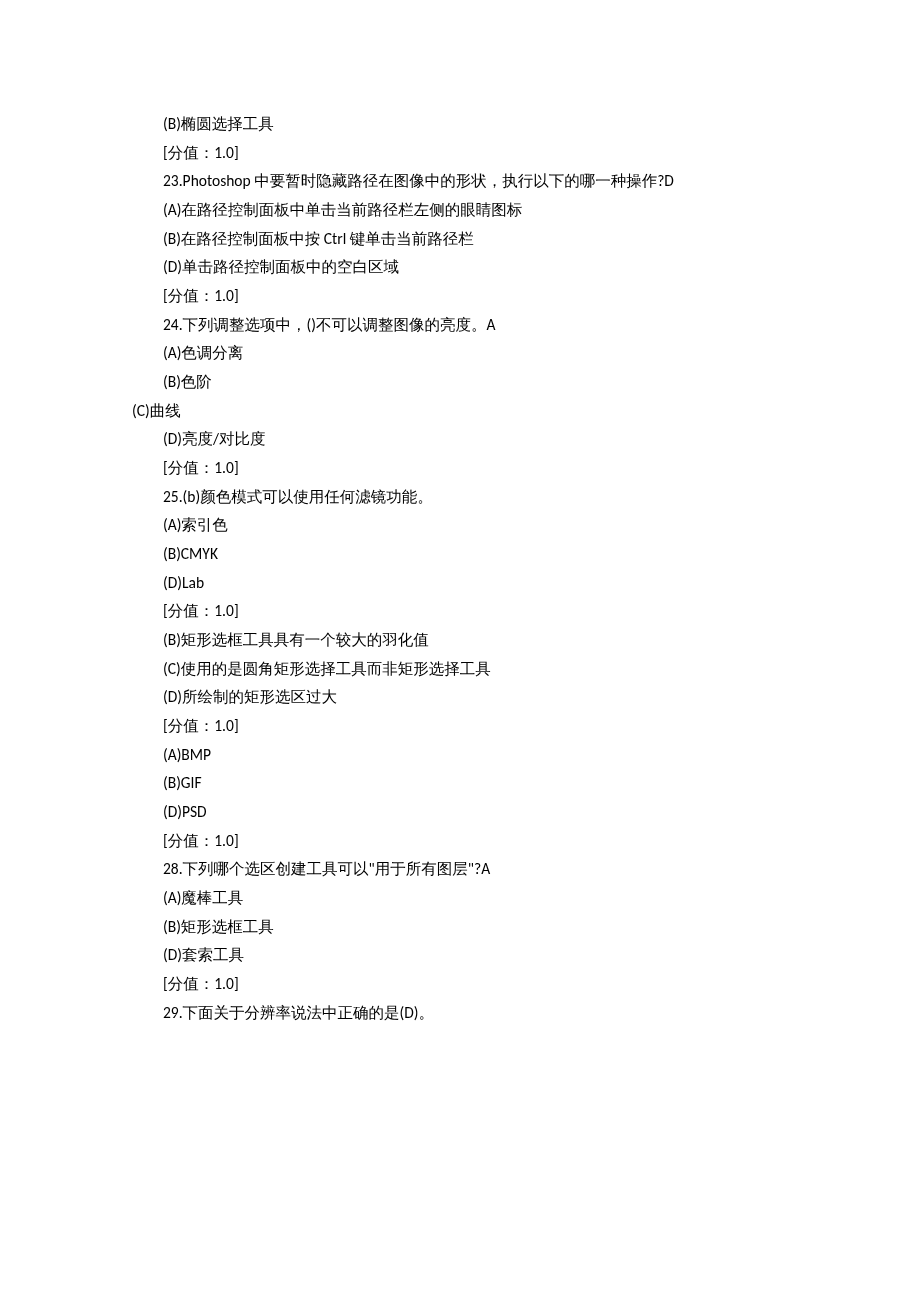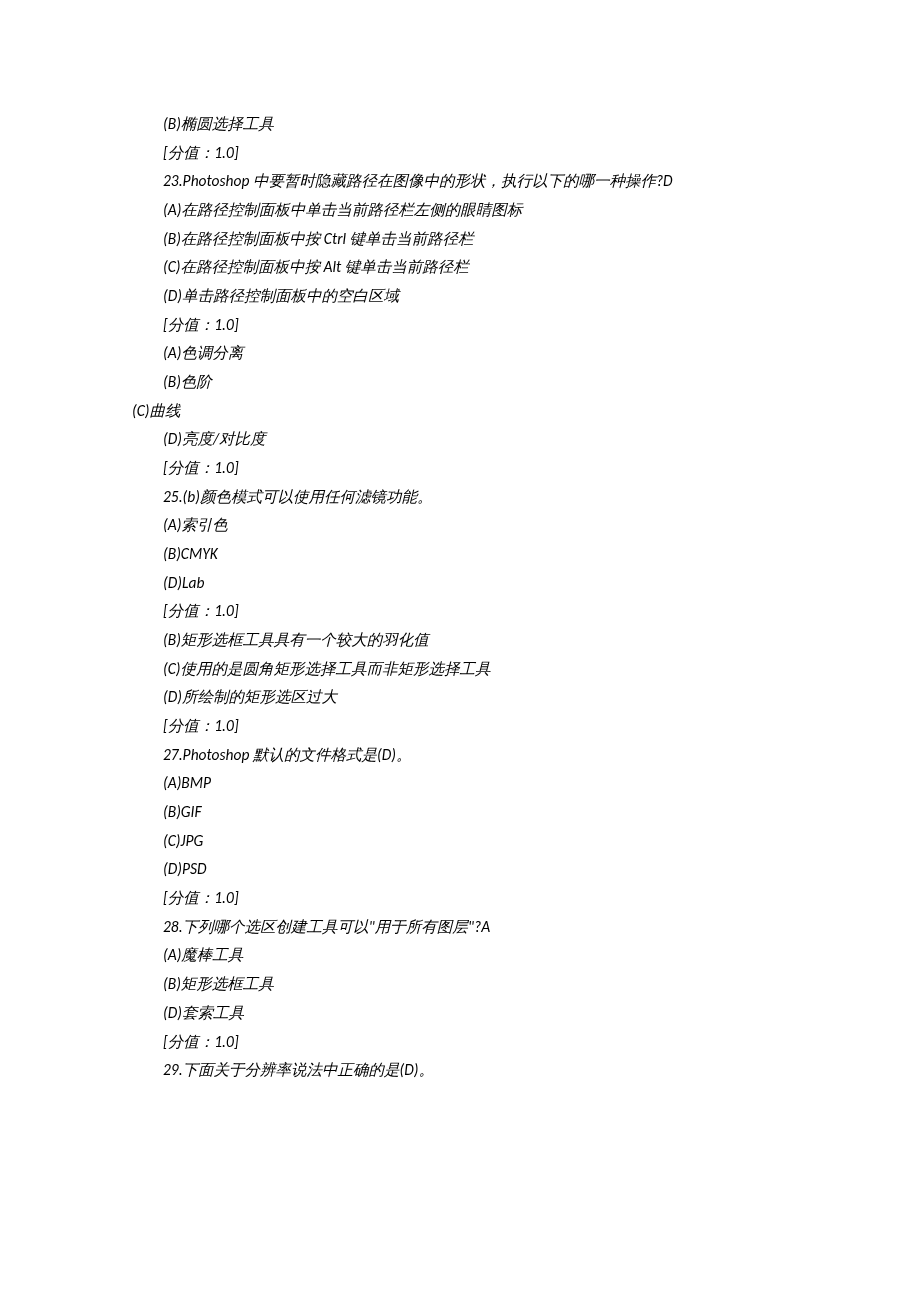--- a/index.html
+++ b/index.html
@@ -12,61 +12,58 @@
       padding: 110px 0 0 0;
       width: 920px;
     }
     .content {
       padding-left: 132px;
       padding-right: 110px;
     }
     .line {
       white-space: normal;
       word-break: break-word;
-      font-style: italic;
     }
     .line.indent {
       text-indent: 2em;
     }
     .line.noindent {
       text-indent: 0;
     }
     
   </style>
 </head>
 <body>
 
 <div class="content">
 
 <div class="line indent">(B)椭圆选择工具</div>
     <div class="line indent">[分值：1.0]</div>
     <div class="line indent">23.Photoshop 中要暂时隐藏路径在图像中的形状，执行以下的哪一种操作?D</div>
     <div class="line indent">(A)在路径控制面板中单击当前路径栏左侧的眼睛图标</div>
     <div class="line indent">(B)在路径控制面板中按 Ctrl 键单击当前路径栏</div>
-    <div class="line indent">(C)在路径控制面板中按 Alt 键单击当前路径栏</div>
     <div class="line indent">(D)单击路径控制面板中的空白区域</div>
     <div class="line indent">[分值：1.0]</div>
+    <div class="line indent">24.下列调整选项中，()不可以调整图像的亮度。A</div>
     <div class="line indent">(A)色调分离</div>
     <div class="line indent">(B)色阶</div>
     <div class="line noindent">(C)曲线</div>
     <div class="line indent">(D)亮度/对比度</div>
     <div class="line indent">[分值：1.0]</div>
     <div class="line indent">25.(b)颜色模式可以使用任何滤镜功能。</div>
     <div class="line indent">(A)索引色</div>
     <div class="line indent">(B)CMYK</div>
     <div class="line indent">(D)Lab</div>
     <div class="line indent">[分值：1.0]</div>
     <div class="line indent">(B)矩形选框工具具有一个较大的羽化值</div>
     <div class="line indent">(C)使用的是圆角矩形选择工具而非矩形选择工具</div>
     <div class="line indent">(D)所绘制的矩形选区过大</div>
     <div class="line indent">[分值：1.0]</div>
-    <div class="line indent">27.Photoshop 默认的文件格式是(D)。</div>
     <div class="line indent">(A)BMP</div>
     <div class="line indent">(B)GIF</div>
-    <div class="line indent">(C)JPG</div>
     <div class="line indent">(D)PSD</div>
     <div class="line indent">[分值：1.0]</div>
     <div class="line indent">28.下列哪个选区创建工具可以"用于所有图层"?A</div>
     <div class="line indent">(A)魔棒工具</div>
     <div class="line indent">(B)矩形选框工具</div>
     <div class="line indent">(D)套索工具</div>
     <div class="line indent">[分值：1.0]</div>
     <div class="line indent">29.下面关于分辨率说法中正确的是(D)。</div>
   </div>
 

